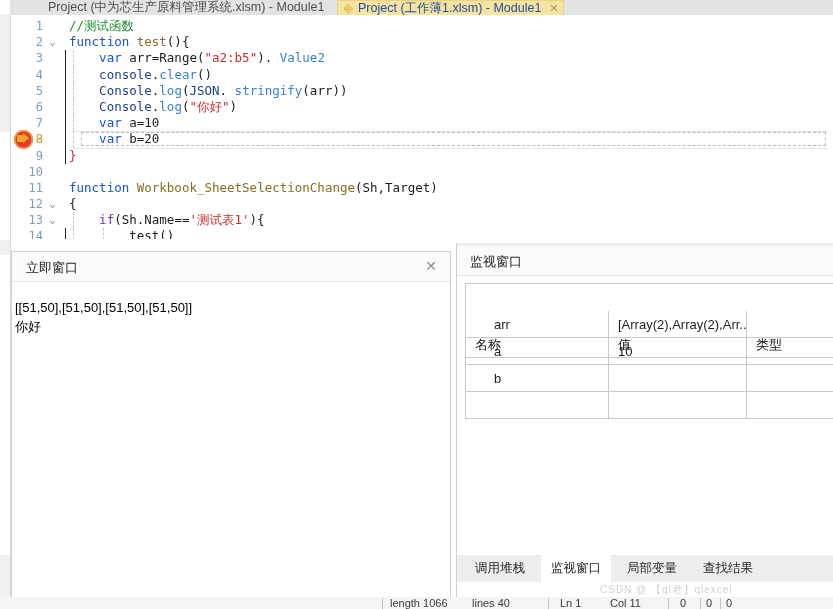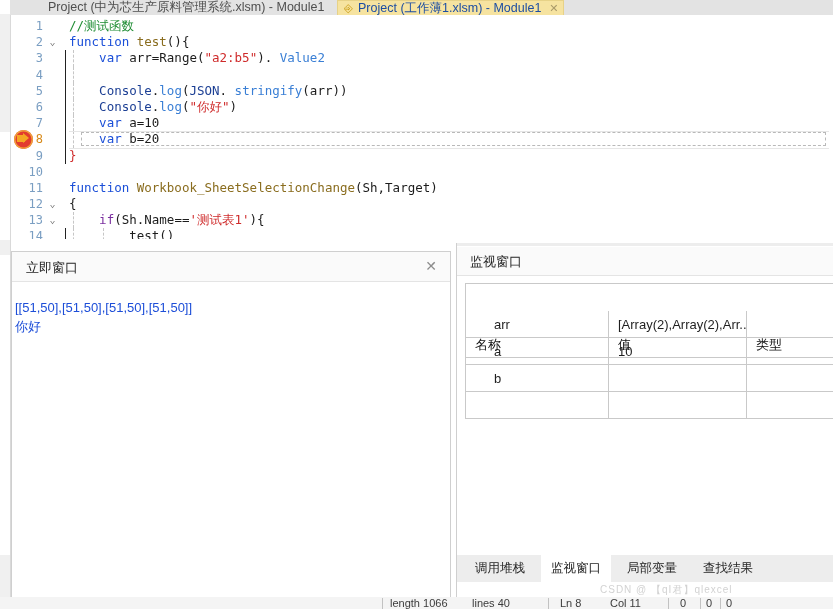--- a/index.html
+++ b/index.html
@@ -124,21 +124,21 @@
   }
   #imm-title{
     position:absolute;left:14px;top:7px;font-size:13px;color:#1f1f1f;
   }
   #imm-close{
     position:absolute;right:11px;top:6px;width:16px;height:16px;
     color:#8c8c8c;font-size:14px;line-height:16px;text-align:center;cursor:pointer;
   }
   #imm-body{
     position:relative;padding:16px 0 0 3px;
-    font-size:13px;color:#1d4ed8;line-height:19px;
+    font-size:13px;color:#000000;line-height:19px;
   }
   #imm-body div{white-space:pre;}
 
   
   #watch{
     position:absolute;left:456px;top:243px;width:377px;height:366px;
     background:#ffffff;box-sizing:border-box;
     border-left:1px solid #cfcfcf;
   }
   #watch-topline{position:absolute;left:0;top:0;width:377px;height:3px;background:#ededed;}
@@ -213,21 +213,21 @@
     <span>Project (工作薄1.xlsm) - Module1</span>
     <span class="tabclose">✕</span>
   </div>
 </div>
 
 <div id="code-pane">
   <div id="code-lines">
       <div class="cline"><span class="ln">1</span><span class="code-txt"><span class="cmt">//测试函数</span></span></div>
       <div class="cline"><span class="ln">2</span><span class="fold">⌄</span><span class="code-txt"><span class="kw">function </span><span class="fn">test</span><span class="pl">(){</span></span></div>
       <div class="cline"><span class="ln">3</span><span class="blockbar" style="left: 54px;"></span><span class="guide" style="left: 62px;"></span><span class="code-txt"><span class="pl">    </span><span class="kw">var </span><span class="pl">arr=Range(</span><span class="str">"a2:b5"</span><span class="pl">). </span><span class="mth">Value2</span></span></div>
-      <div class="cline"><span class="ln">4</span><span class="blockbar" style="left: 54px;"></span><span class="guide" style="left: 62px;"></span></div>
+      <div class="cline"><span class="ln">4</span><span class="blockbar" style="left: 54px;"></span><span class="guide" style="left: 62px;"></span><span class="code-txt"><span class="pl">    </span><span class="obj">console</span><span class="pl">.</span><span class="mth">clear</span><span class="pl">()</span></span></div>
       <div class="cline"><span class="ln">5</span><span class="blockbar" style="left: 54px;"></span><span class="guide" style="left: 62px;"></span><span class="code-txt"><span class="pl">    </span><span class="obj">Console</span><span class="pl">.</span><span class="mth">log</span><span class="pl">(</span><span class="obj">JSON</span><span class="pl">. </span><span class="mth">stringify</span><span class="pl">(arr))</span></span></div>
       <div class="cline"><span class="ln">6</span><span class="blockbar" style="left: 54px;"></span><span class="guide" style="left: 62px;"></span><span class="code-txt"><span class="pl">    </span><span class="obj">Console</span><span class="pl">.</span><span class="mth">log</span><span class="pl">(</span><span class="str">"你好"</span><span class="pl">)</span></span></div>
       <div class="cline"><span class="ln">7</span><span class="blockbar" style="left: 54px;"></span><span class="guide" style="left: 62px;"></span><span class="code-txt"><span class="pl">    </span><span class="kw">var </span><span class="pl">a=10</span></span></div>
       <div class="cline"><span class="ln hl">8</span><span class="blockbar" style="left: 54px;"></span><span class="guide" style="left: 62px;"></span><span class="stmtbox"></span><span class="code-txt"><span class="pl">    </span><span class="kw">var </span><span class="pl">b=20</span></span></div>
       <div class="cline"><span class="ln">9</span><span class="blockbar" style="left: 54px;"></span><span class="code-txt"><span class="brace">}</span></span></div>
       <div class="cline"><span class="ln">10</span><span class="code-txt"><span class="pl"></span></span></div>
       <div class="cline"><span class="ln">11</span><span class="code-txt"><span class="kw">function </span><span class="fn">Workbook_SheetSelectionChange</span><span class="pl">(Sh,Target)</span></span></div>
       <div class="cline"><span class="ln">12</span><span class="fold">⌄</span><span class="code-txt"><span class="pl">{</span></span></div>
       <div class="cline"><span class="ln">13</span><span class="fold">⌄</span><span class="guide" style="left: 62px;"></span><span class="code-txt"><span class="pl">    </span><span class="pp">if</span><span class="pl">(Sh.Name==</span><span class="str">'测试表1'</span><span class="pl">){</span></span></div>
       <div class="cline"><span class="ln">14</span><span class="blockbar" style="left: 54px;"></span><span class="guide" style="left: 62px;"></span><span class="guide" style="left: 92.08px;"></span><span class="code-txt"><span class="pl">        test()</span></span></div>
@@ -293,21 +293,21 @@
       <div class="wtab" style="left: 236px;">查找结果</div>
     </div>
   <div id="watch-status"></div>
 </div>
 
 <div id="watermark">CSDN @ 【qI君】qlexcel</div>
 
 <div id="statusbar">
     <div class="sitem" style="left: 390px;">length 1066</div>
     <div class="sitem" style="left: 472px;">lines 40</div>
-    <div class="sitem" style="left: 560px;">Ln 8</div>
+    <div class="sitem" style="left: 560px;">Ln 1</div>
     <div class="sitem" style="left: 610px;">Col 11</div>
     <div class="sitem" style="left: 680px;">0</div>
     <div class="sitem" style="left: 706px;">0</div>
     <div class="sitem" style="left: 726px;">0</div>
     <div class="sep" style="left: 382px;"></div>
     <div class="sep" style="left: 548px;"></div>
     <div class="sep" style="left: 668px;"></div>
     <div class="sep" style="left: 700px;"></div>
     <div class="sep" style="left: 720px;"></div>
   </div>

